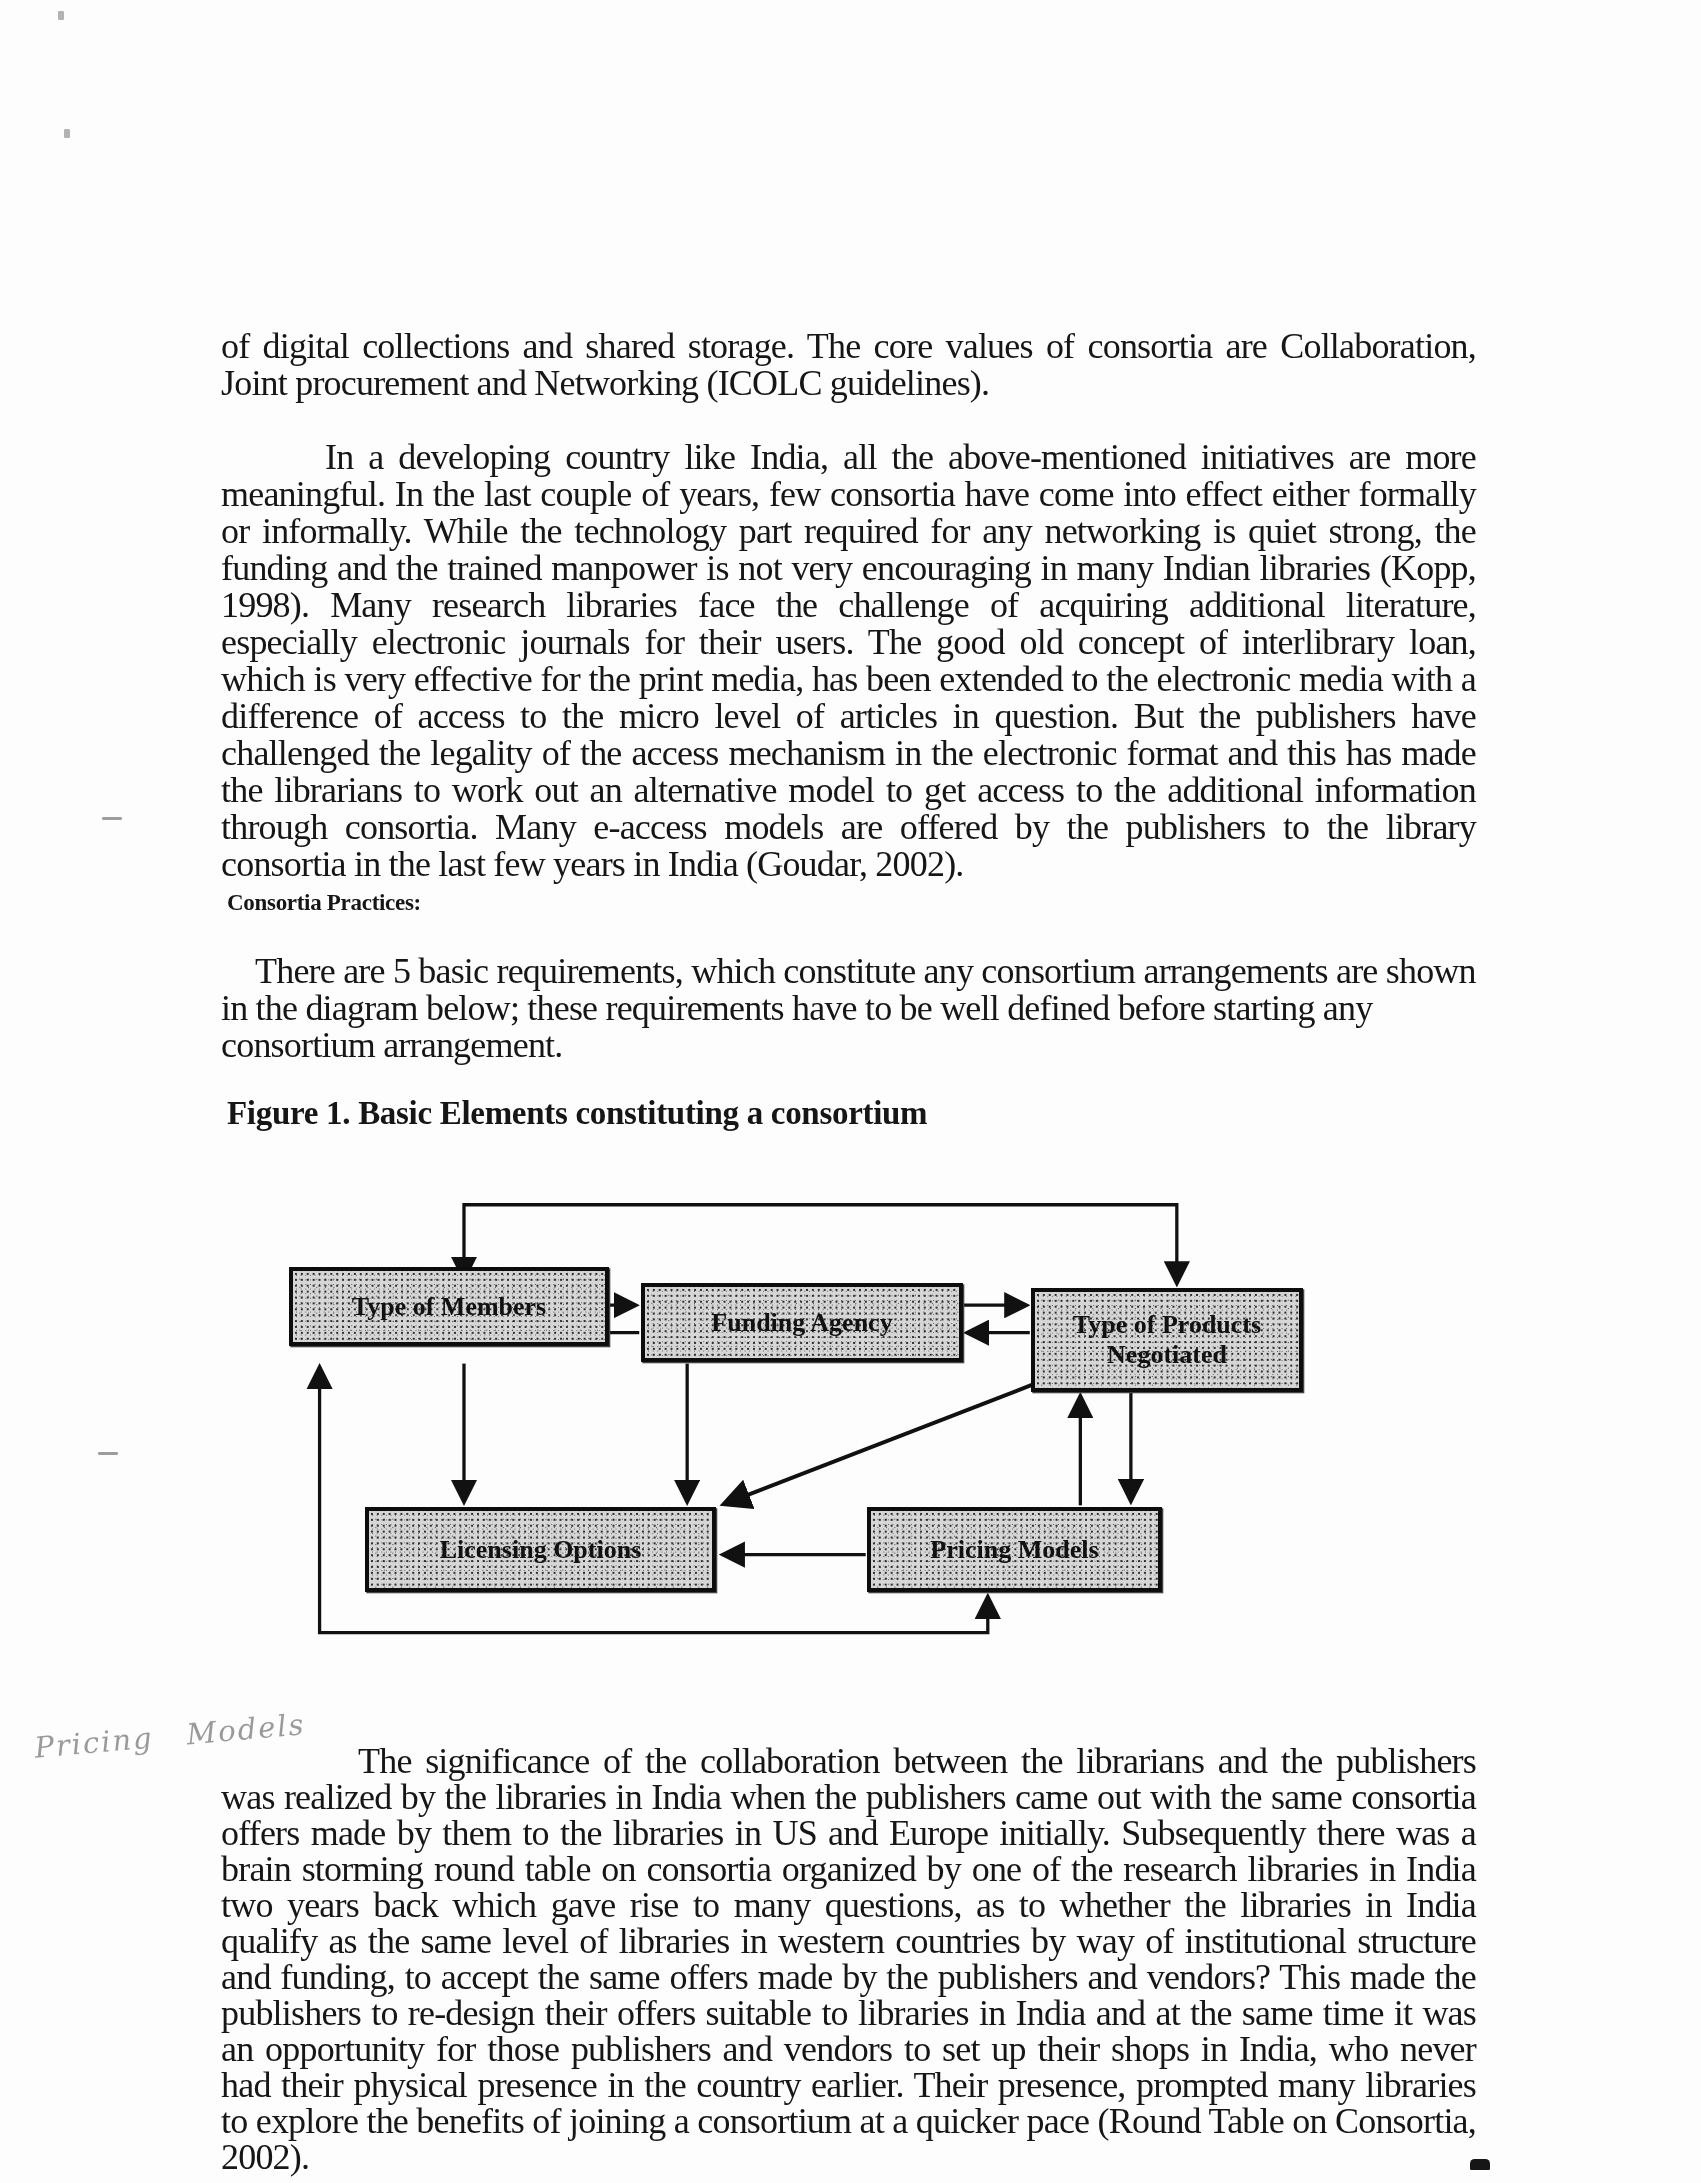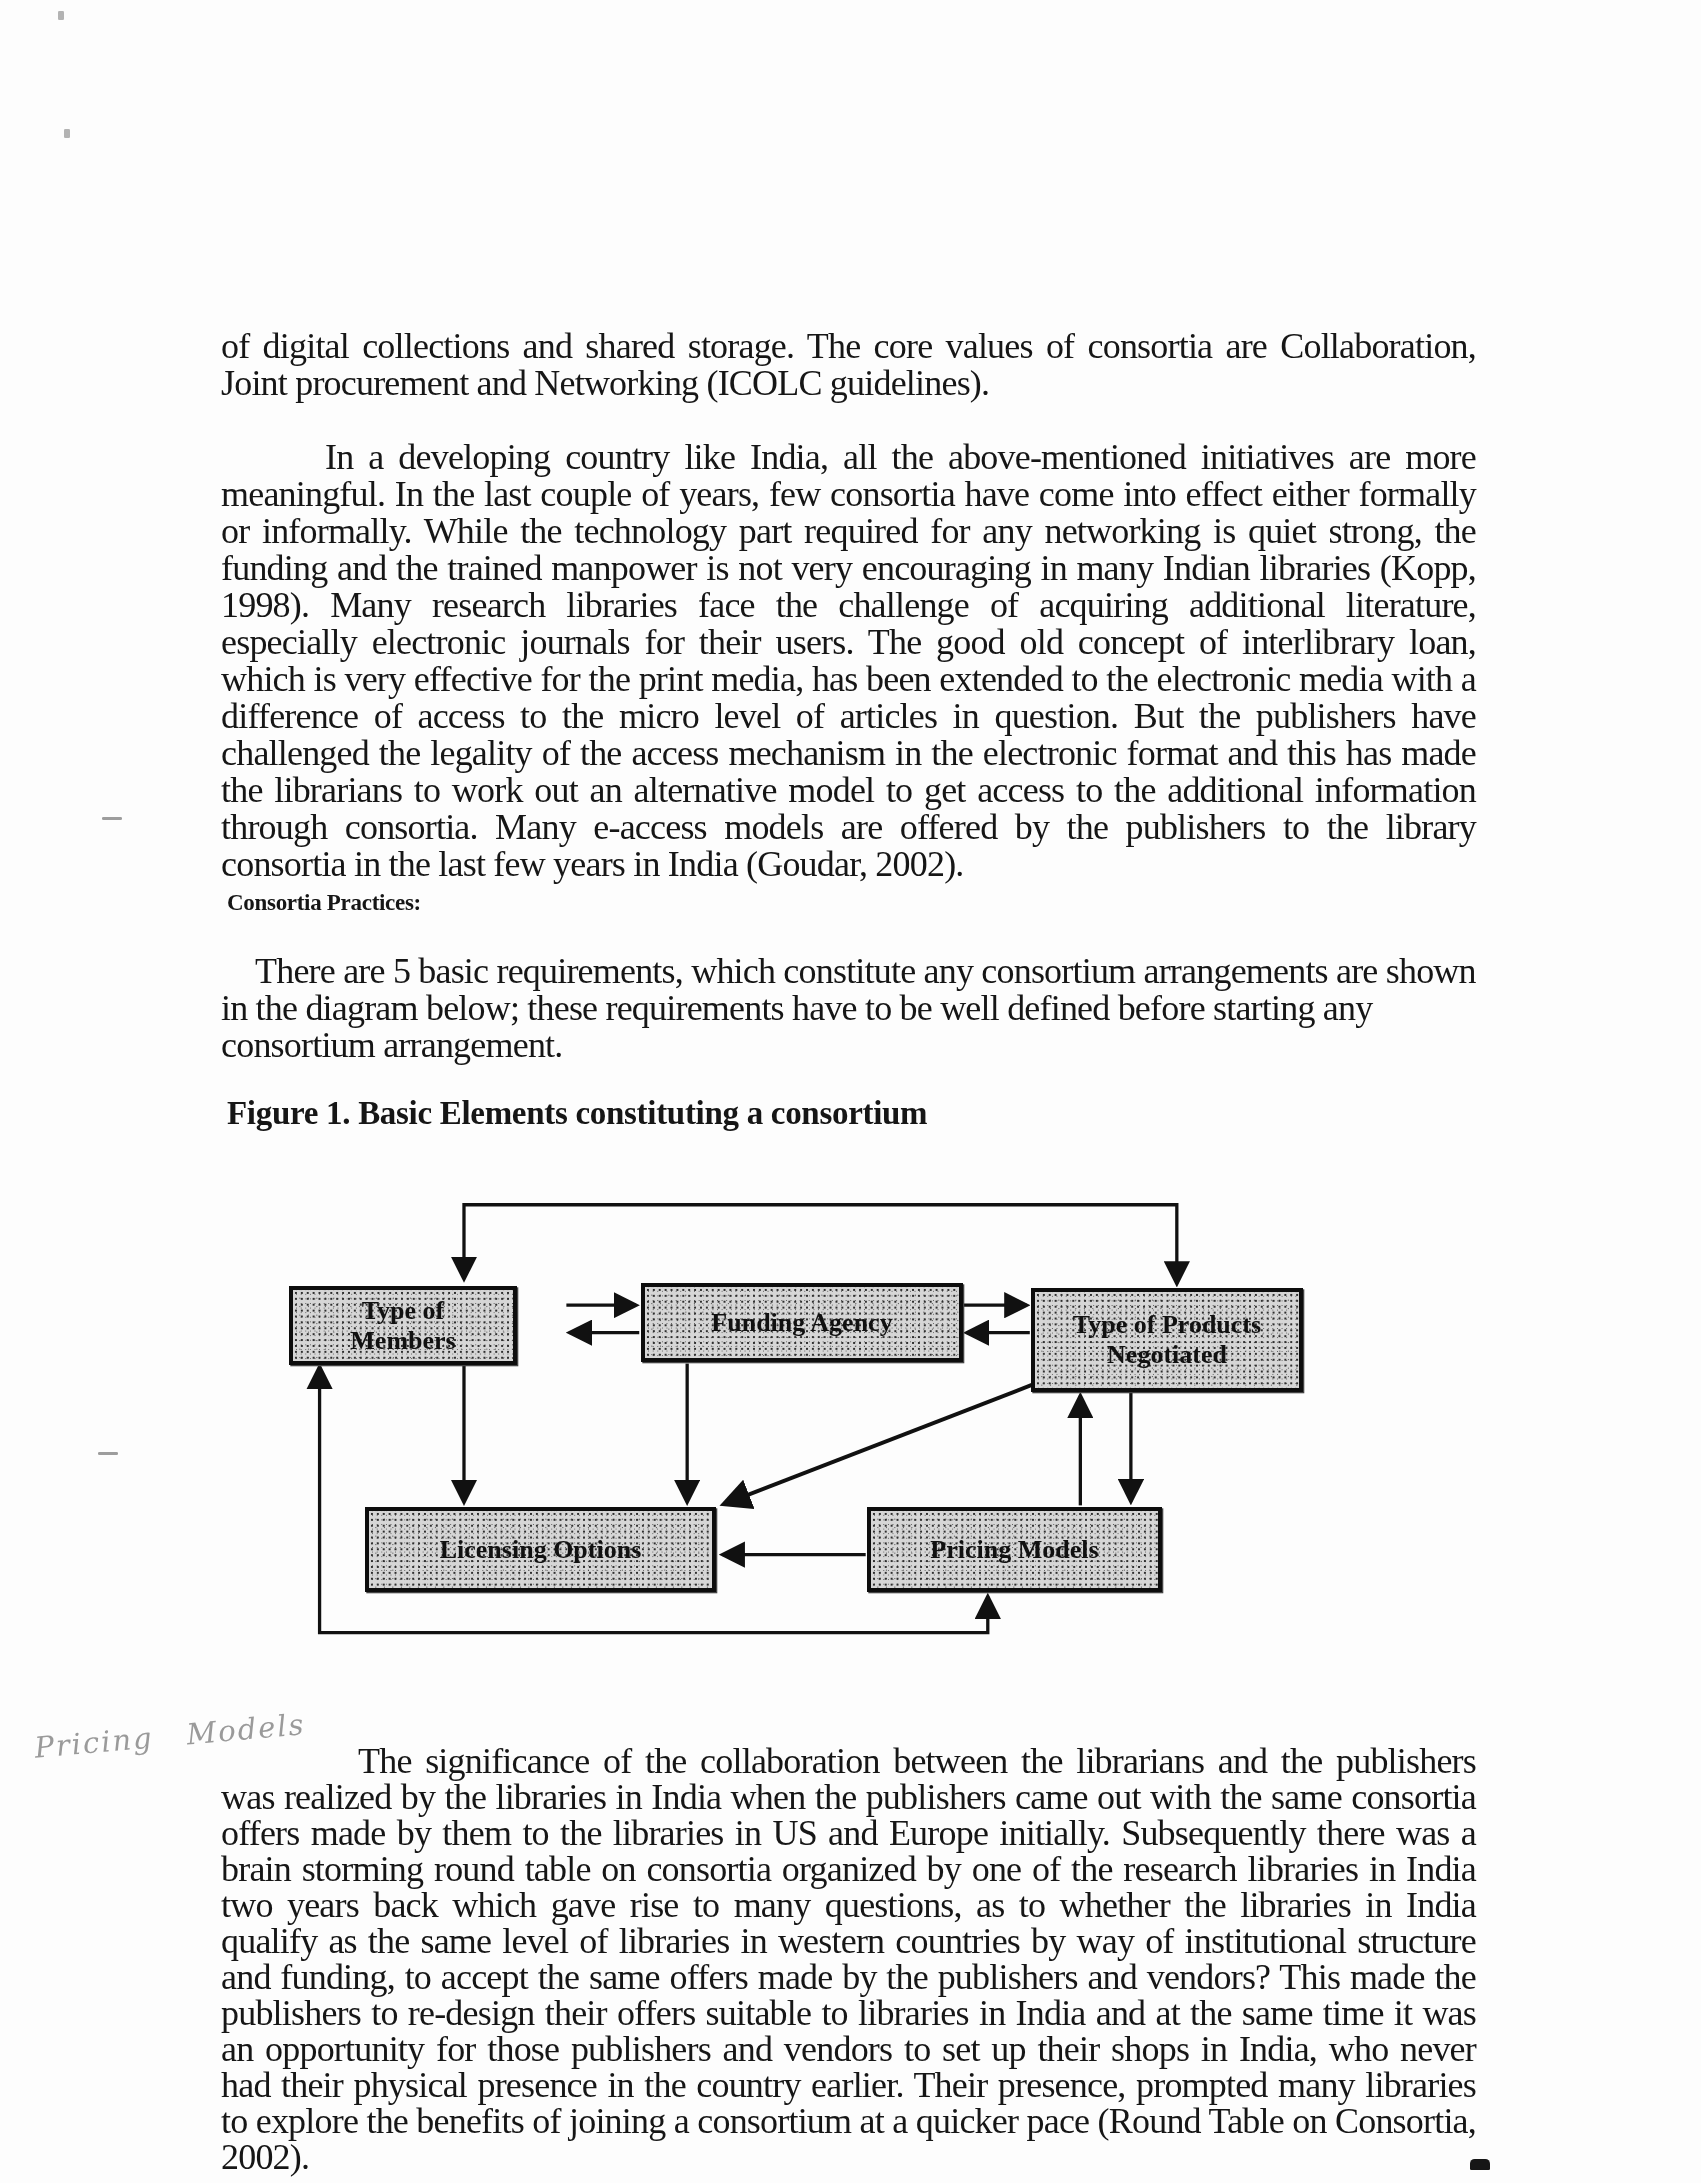--- a/index.html
+++ b/index.html
@@ -103,21 +103,21 @@
       <line x1="1195" y1="318" x2="722" y2="501" stroke-width="6" marker-end="url(#ah)"></line>
 
       <line x1="1265" y1="503" x2="1265" y2="336" marker-end="url(#ah)"></line>
       <line x1="1342" y1="330" x2="1342" y2="497" marker-end="url(#ah)"></line>
 
       <line x1="938" y1="578" x2="720" y2="578" marker-end="url(#ah)"></line>
 
       <path d="M106,292 V697 H1124 V642" marker-start="url(#ah)" marker-end="url(#ah)"></path>
     </svg>
 
-    <div class="dbox" style="left:39px;top:111px;width:228px;height:79px;">Type of Members</div>
+    <div class="dbox" style="left:39px;top:92px;width:320px;height:79px;">Type of Members</div>
 
     <div class="dbox" style="left:391px;top:108px;width:322px;height:79px;">Funding Agency</div>
 
     <div class="dbox" style="left:781px;top:113px;width:272px;height:104px;">Type of Products Negotiated</div>
 
     <div class="dbox" style="left:115px;top:332px;width:351px;height:85px;">Licensing Options</div>
 
     <div class="dbox" style="left:617px;top:332px;width:295px;height:85px;">Pricing Models</div>
   </div>
 

